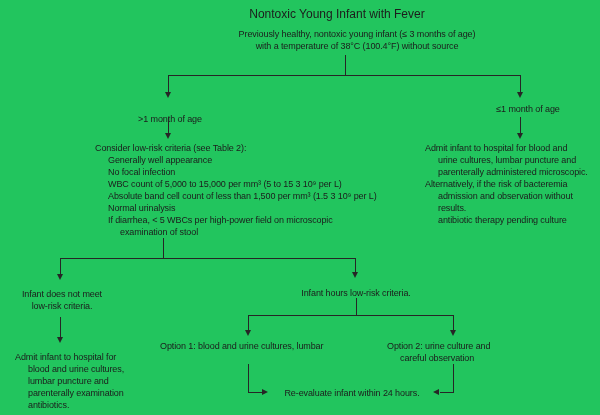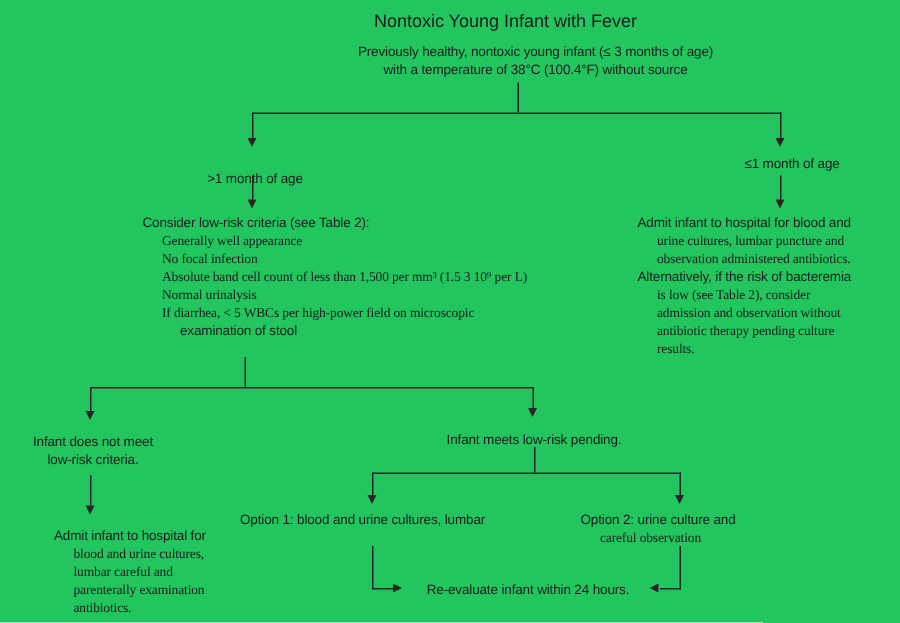--- a/index.html
+++ b/index.html
@@ -11,21 +11,21 @@
     padding-left:10px;
   }
   .abs{position:absolute;}
   .ctr{text-align:center;}
   .title{font-size:12px;letter-spacing:0;line-height:13px;}
   .vl{position:absolute;width:1px;background:#262626;}
   .hl{position:absolute;height:1px;background:#262626;}
   .arrD{position:absolute;width:0;height:0;border-left:3.5px solid transparent;border-right:3.5px solid transparent;border-top:6px solid #262626;}
   .arrR{position:absolute;width:0;height:0;border-top:3.5px solid transparent;border-bottom:3.5px solid transparent;border-left:6px solid #262626;}
   .arrL{position:absolute;width:0;height:0;border-top:3.5px solid transparent;border-bottom:3.5px solid transparent;border-right:6px solid #262626;}
-  .ind1{padding-left:13px;font-family:Liberation Serif, serif;}
+  .ind1{padding-left:13px;}
   .ind2{padding-left:25px;}
   .lh115{line-height:11.5px;}
 </style>
 </head>
 <body>
 
 <div class="canvas">
 
   <div class="abs ctr title" style="left:187px;top:8px;width:300px;">Nontoxic Young Infant with Fever</div>
 
@@ -46,59 +46,59 @@
   <div class="vl" style="left:520px;top:75px;height:17px;"></div>
   <div class="arrD" style="left:517px;top:92px;"></div>
   <div class="abs ctr" style="left:453px;top:103px;width:150px;">≤1 month of age</div>
   <div class="vl" style="left:520px;top:117px;height:16px;"></div>
   <div class="arrD" style="left:517px;top:133px;"></div>
 
   <div class="abs" style="left:95px;top:142px;width:330px;">
     <div>Consider low-risk criteria (see Table 2):</div>
     <div class="ind1">Generally well appearance</div>
     <div class="ind1">No focal infection</div>
+    <div class="ind1">WBC count of 5,000 to 15,000 per mm³ (5 to 15 3 10⁹ per L)</div>
     <div class="ind1">Absolute band cell count of less than 1,500 per mm³ (1.5 3 10⁹ per L)</div>
     <div class="ind1">Normal urinalysis</div>
     <div class="ind1">If diarrhea, &lt; 5 WBCs per high-power field on microscopic</div>
     <div class="ind2">examination of stool</div>
   </div>
 
   <div class="abs" style="left:425px;top:142px;width:170px;">
     <div>Admit infant to hospital for blood and</div>
     <div class="ind1">urine cultures, lumbar puncture and</div>
-    <div class="ind1">observation administered antibiotics.</div>
+    <div class="ind1">parenterally administered microscopic.</div>
     <div>Alternatively, if the risk of bacteremia</div>
-    <div class="ind1">is low (see Table 2), consider</div>
     <div class="ind1">admission and observation without</div>
+    <div class="ind1">results.</div>
     <div class="ind1">antibiotic therapy pending culture</div>
-    <div class="ind1">results.</div>
   </div>
 
   <div class="vl" style="left:163px;top:238px;height:20px;"></div>
   <div class="hl" style="left:60px;top:258px;width:296px;"></div>
 
   <div class="vl" style="left:60px;top:258px;height:16px;"></div>
   <div class="arrD" style="left:57px;top:274px;"></div>
   <div class="abs ctr lh115" style="left:0px;top:289px;width:124px;">
     <div>Infant does not meet</div>
     <div>low-risk criteria.</div>
   </div>
   <div class="vl" style="left:60px;top:317px;height:20px;"></div>
   <div class="arrD" style="left:57px;top:337px;"></div>
-  <div class="abs" style="left:15px;top:351px;width:130px;margin-left:21px;">
+  <div class="abs" style="left:15px;top:351px;width:130px;">
     <div>Admit infant to hospital for</div>
     <div class="ind1">blood and urine cultures,</div>
-    <div class="ind1">lumbar careful and</div>
+    <div class="ind1">lumbar puncture and</div>
     <div class="ind1">parenterally examination</div>
     <div class="ind1">antibiotics.</div>
   </div>
 
   <div class="vl" style="left:355px;top:258px;height:14px;"></div>
   <div class="arrD" style="left:352px;top:272px;"></div>
-  <div class="abs ctr" style="left:256px;top:287px;width:200px;">Infant meets low-risk pending.</div>
+  <div class="abs ctr" style="left:256px;top:287px;width:200px;">Infant hours low-risk criteria.</div>
   <div class="vl" style="left:356px;top:298px;height:17px;"></div>
   <div class="hl" style="left:248px;top:315px;width:206px;"></div>
 
   <div class="vl" style="left:248px;top:315px;height:15px;"></div>
   <div class="arrD" style="left:245px;top:330px;"></div>
   <div class="abs" style="left:160px;top:340px;width:210px;">
     <div>Option 1: blood and urine cultures, lumbar</div>
   </div>
 
   <div class="vl" style="left:453px;top:315px;height:15px;"></div>

